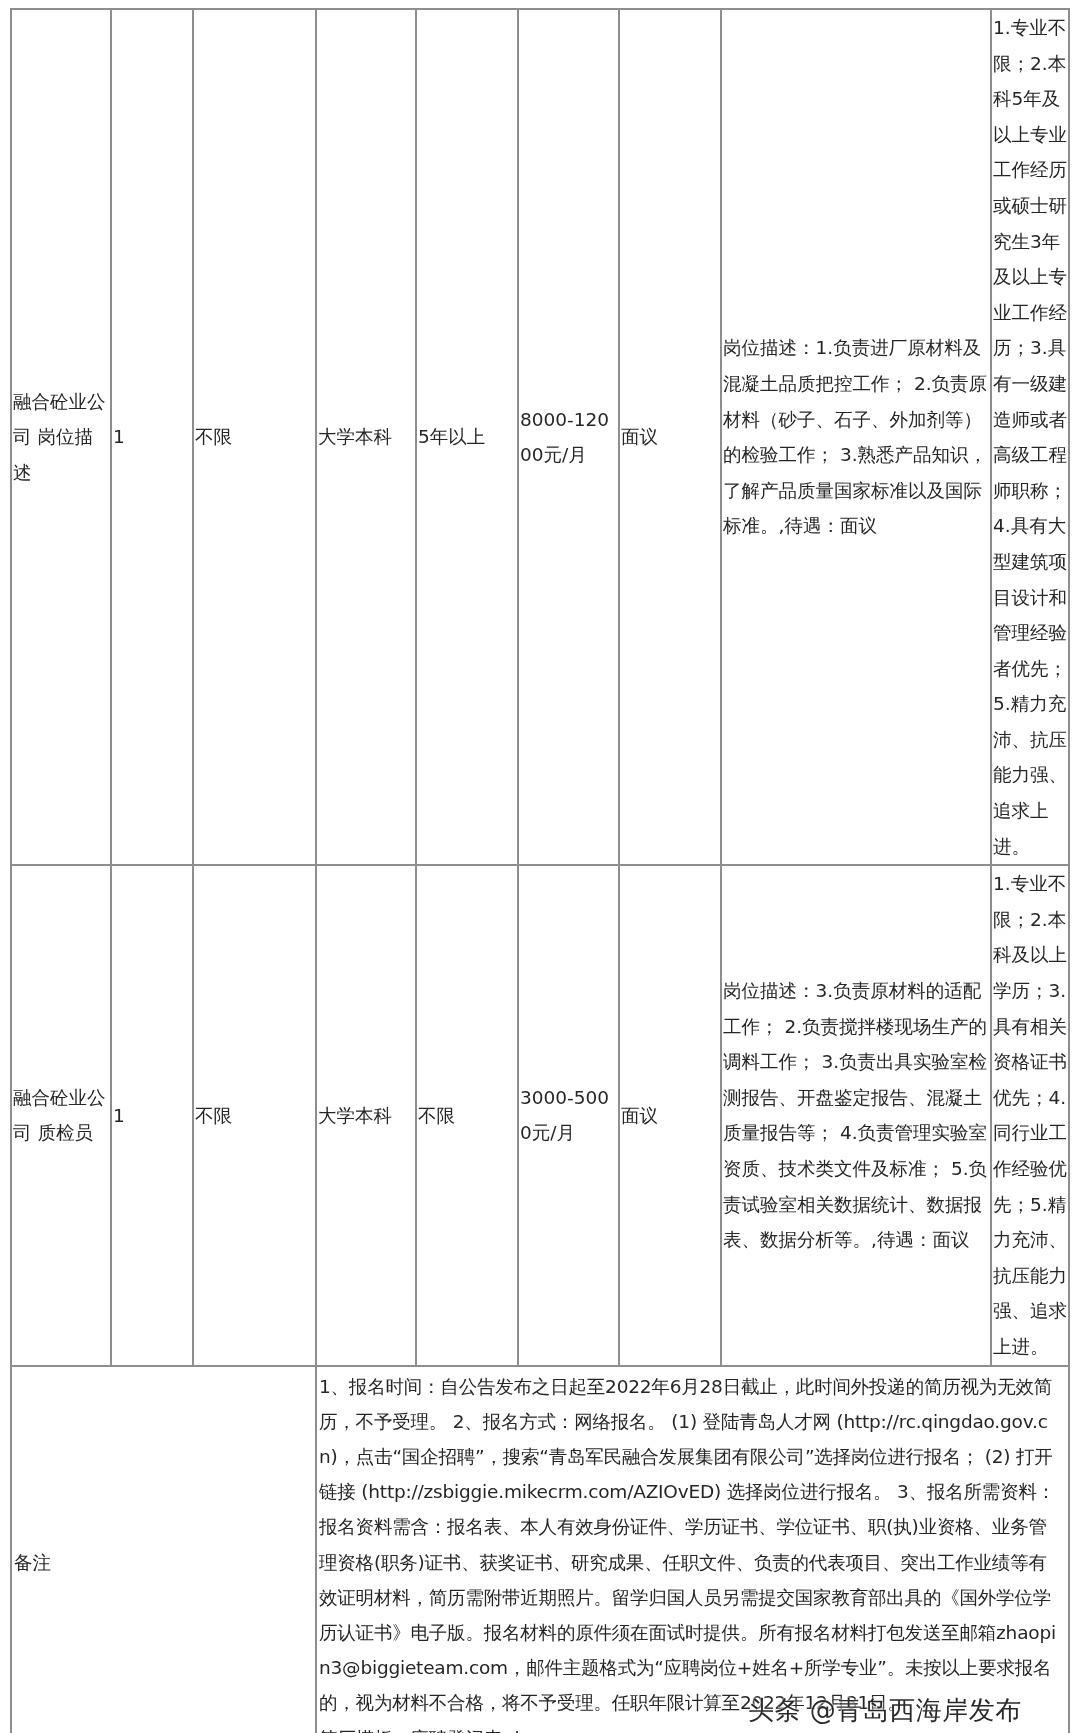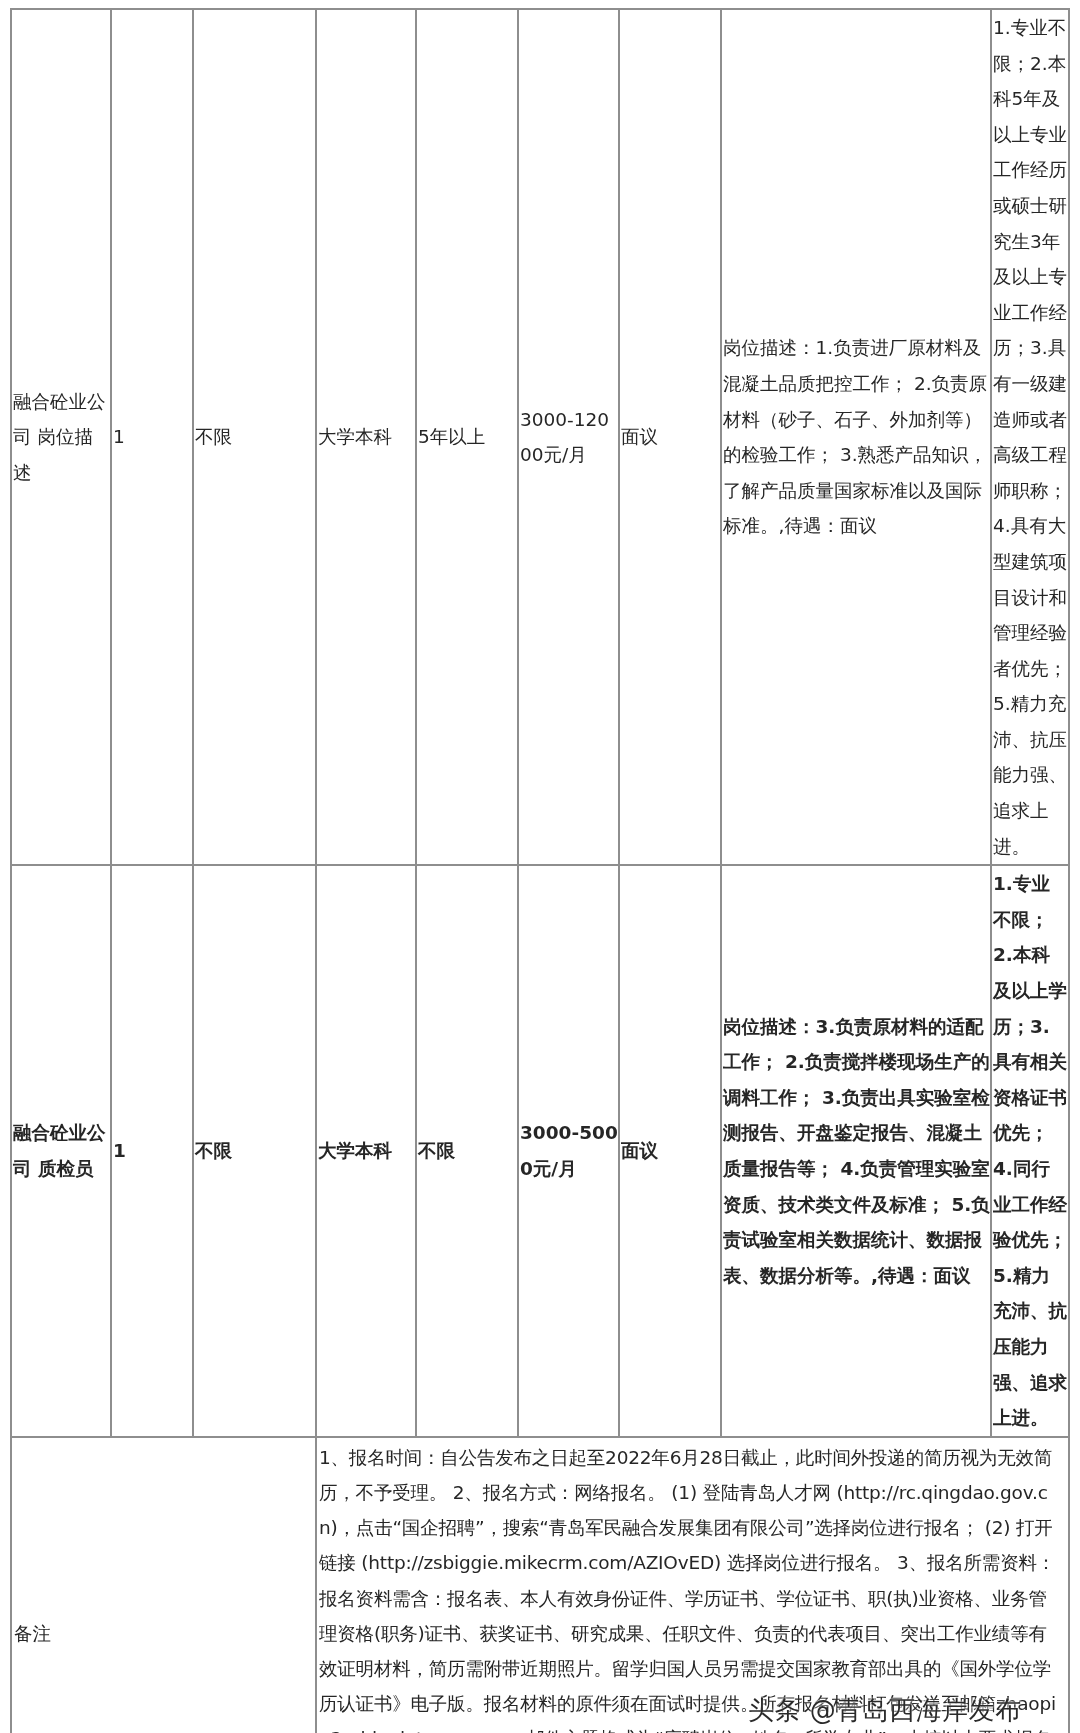--- a/index.html
+++ b/index.html
@@ -31,21 +31,21 @@
       line-height: 35.6px;
       word-break: break-all;
       overflow-wrap: anywhere;
     }
     .top-stub td {
       height: 0;
       padding: 0;
       border-top: none;
     }
     .row1 td { height: 811px; }
-    .row2 td { height: 495px; font-weight: bold; }
+    .row2 td { height: 495px; }
     .note-row td { height: 391px; }
     .desc { padding-right: 2px; }
     .req { padding-right: 0; }
     .note-content {
       vertical-align: top !important;
       padding: 2px 4px 0 2px !important;
       font-size: 18.5px;
       line-height: 35.2px !important;
       letter-spacing: -0.2px;
     }
@@ -91,21 +91,21 @@
         <td></td>
         <td></td>
   </tr>
 
   <tr class="row1">
     <td>融合砼业公司 岗位描述</td>
     <td>1</td>
     <td>不限</td>
     <td>大学本科</td>
     <td>5年以上</td>
-    <td>3000-12000元/月</td>
+    <td>8000-12000元/月</td>
     <td>面议</td>
     <td class="desc">岗位描述：1.负责进厂原材料及混凝土品质把控工作； 2.负责原材料（砂子、石子、外加剂等）的检验工作； 3.熟悉产品知识，了解产品质量国家标准以及国际标准。,待遇：面议</td>
     <td class="req">1.专业不限；2.本科5年及以上专业工作经历或硕士研究生3年及以上专业工作经历；3.具有一级建造师或者高级工程师职称；4.具有大型建筑项目设计和管理经验者优先；5.精力充沛、抗压能力强、追求上进。</td>
   </tr>
 
   <tr class="row2">
     <td>融合砼业公司 质检员</td>
     <td>1</td>
     <td>不限</td>
     <td>大学本科</td>

